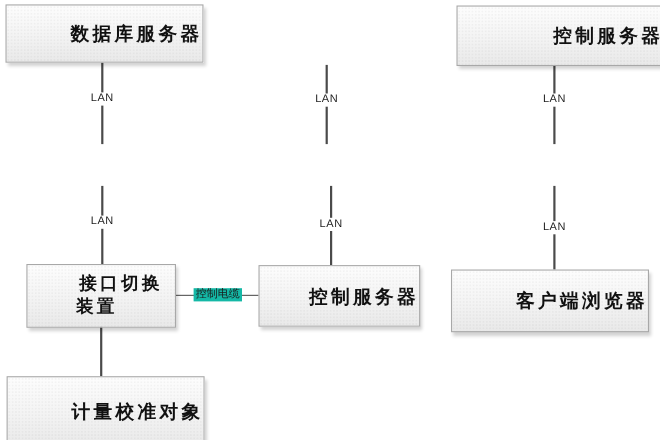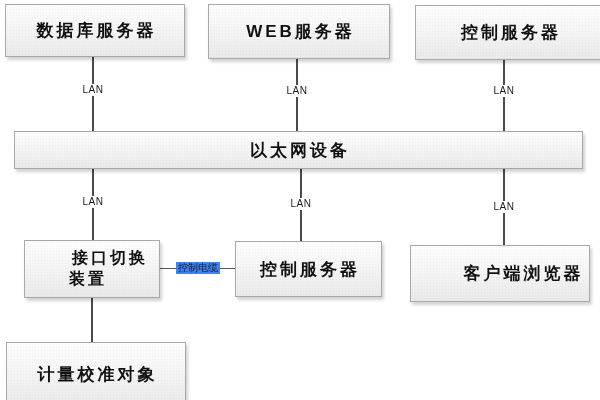--- a/index.html
+++ b/index.html
@@ -12,21 +12,21 @@
   }
   .node{
     position:absolute;
     box-sizing:border-box;
     border:1px solid #a8a8a8;
     background-image:
       radial-gradient(circle, rgba(0,0,0,0.035) 1px, transparent 1px),
       linear-gradient(180deg,#fdfdfd 0%,#f3f3f3 55%,#e9e9e9 100%);
     background-size:3px 3px,100% 100%;
     box-shadow:2px 3px 3px rgba(0,0,0,0.18);
-    display:flex;align-items:center;justify-content:center;
+    display:flex;align-items:center;justify-content:flex-end;
     font-weight:bold;
     color:#111;
     font-size:17px;
     letter-spacing:3px;
     text-indent:3px;
     z-index:1;
   }
   .node-db     {left:5px;   top:4px;   width:180px; height:53px;}
   .node-web    {left:208px; top:4px;   width:182px; height:55px;}
   .node-ctrl   {left:415px; top:5px;   width:189px; height:55px;}
@@ -49,21 +49,21 @@
     font-weight:normal;
     color:#1a1a1a;
     letter-spacing:0.5px;
     padding:0 2px;
     line-height:12px;
     z-index:2;
   }
   .cable-label{
     position:absolute;
     transform:translateX(-50%);
-    background:#3b82f6;
+    background:#14b8a6;
     font-size:10px;
     color:#1a1a1a;
     padding:0 2px;
     line-height:12px;
     z-index:2;
   }
 </style>
 </head>
 <body>
 
@@ -86,28 +86,22 @@
   <span class="lan" style="left:504px;top:85px">LAN</span>
   <span class="lan" style="left:93px;top:196px">LAN</span>
   <span class="lan" style="left:301px;top:198px">LAN</span>
   <span class="lan" style="left:504px;top:201px">LAN</span>
 
   <span class="cable-label" style="left:198px;top:262px">控制电缆</span>
 
   <div class="node node-db">
     <span>数据库服务器</span>
   </div>
-  <div class="node node-web">
-    <span>WEB服务器</span>
-  </div>
   <div class="node node-ctrl">
     <span>控制服务器</span>
-  </div>
-  <div class="node node-eth">
-    <span>以太网设备</span>
   </div>
   <div class="node node-switch">
     <span>接口切换装置</span>
   </div>
   <div class="node node-meter">
     <span>控制服务器</span>
   </div>
   <div class="node node-client">
     <span>客户端浏览器</span>
   </div>

